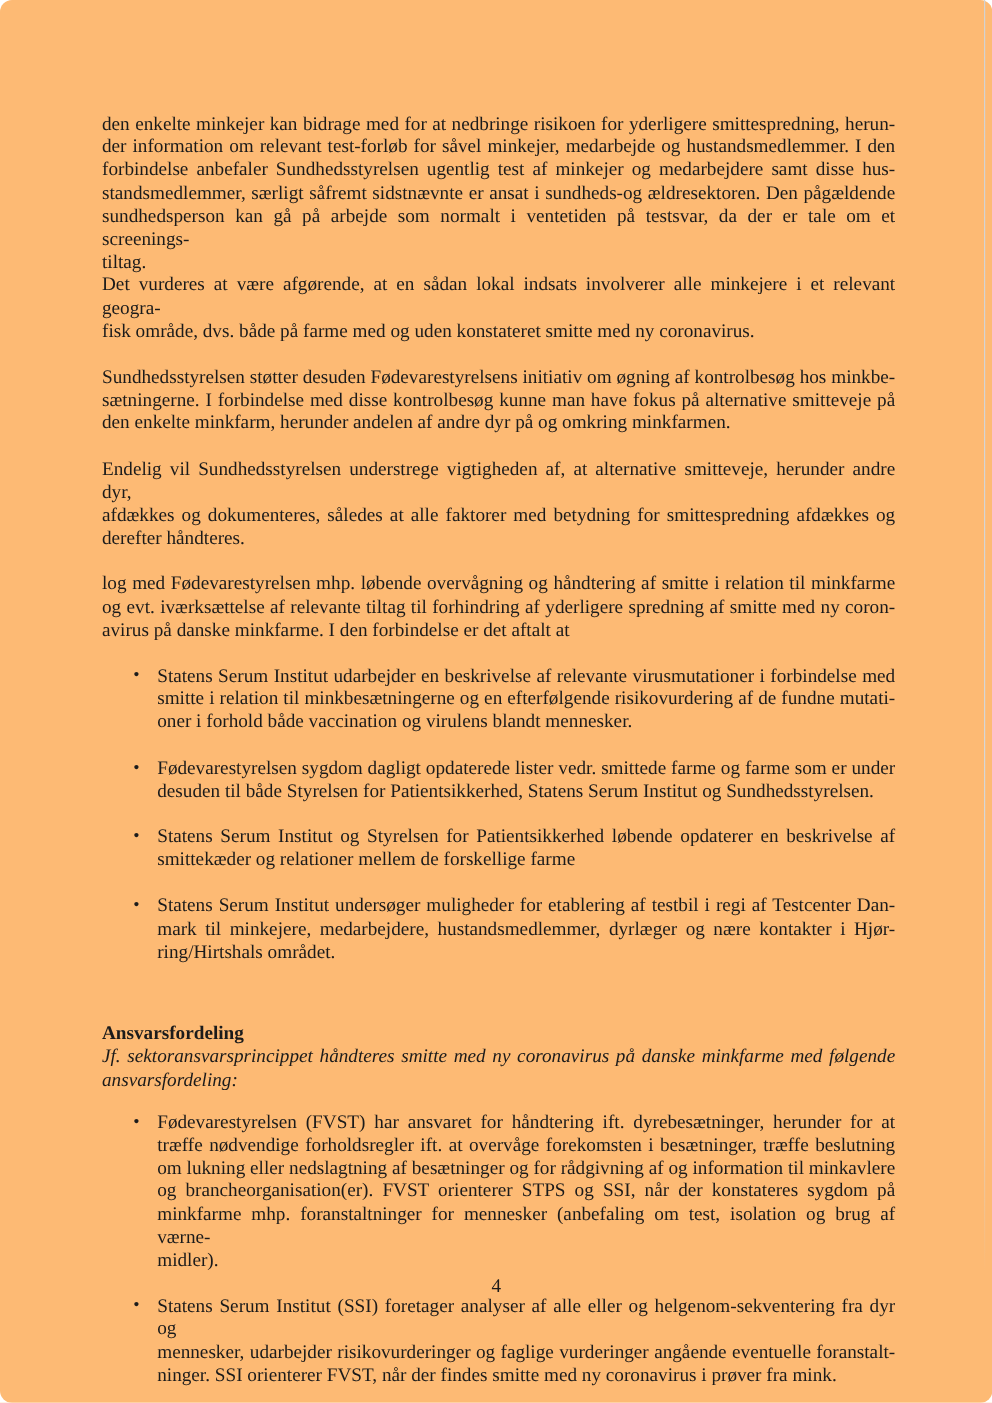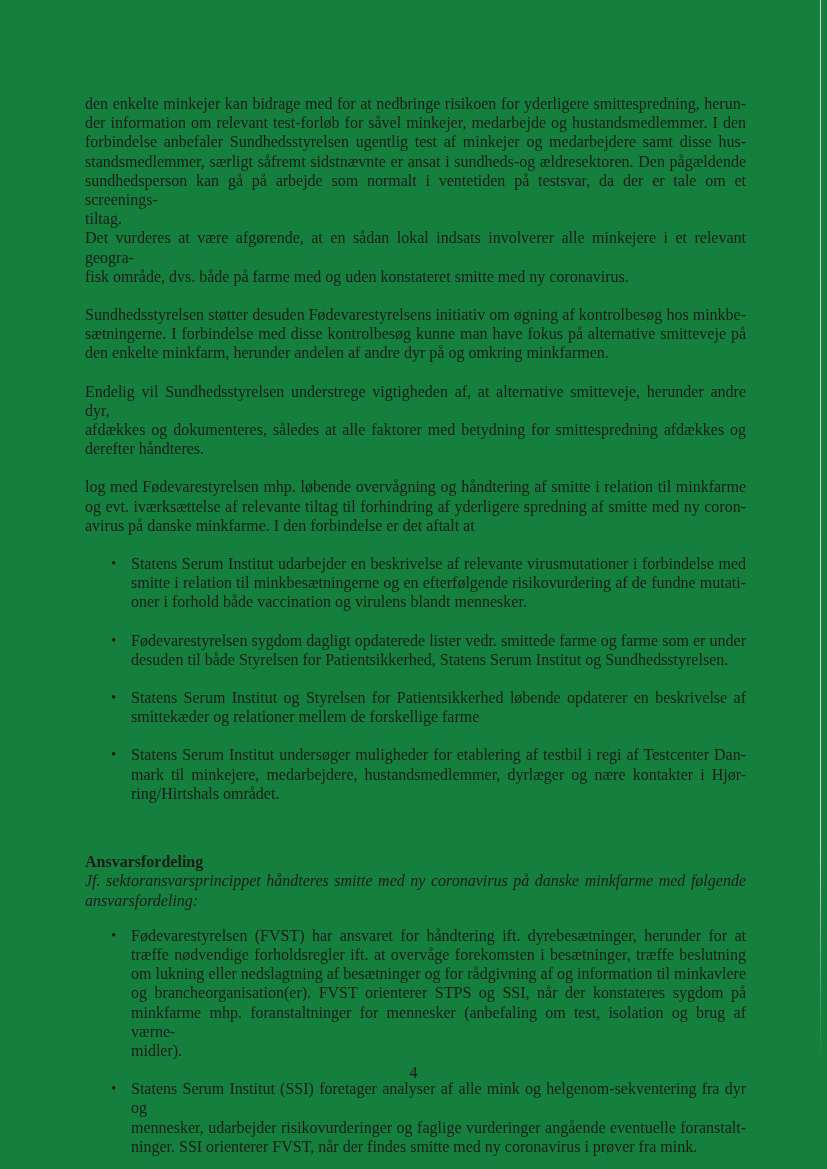--- a/index.html
+++ b/index.html
@@ -11,21 +11,22 @@
     height: 1169px;
     position: relative;
     background: #ffffff;
     overflow: hidden;
     font-family: "Liberation Serif", serif;
     color: #1b1b1b;
   }
   .page {
     position: absolute;
     inset: 0;
-    background: #15803d;
+    background: #fdba74;
+    border-radius: 10px;
   }
   .scan-line {
     position: absolute;
     left: 820px;
     top: 0;
     width: 1px;
     height: 1060px;
     background: linear-gradient(to bottom, #d2d2d2 0%, #d8d8d8 80%, rgba(216,216,216,0) 100%);
   }
   .content {
@@ -167,21 +168,21 @@
           <div class="line just">om lukning eller nedslagtning af besætninger og for rådgivning af og information til minkavlere</div>
           <div class="line just">og brancheorganisation(er). FVST orienterer STPS og SSI, når der konstateres sygdom på</div>
           <div class="line just">minkfarme mhp. foranstaltninger for mennesker (anbefaling om test, isolation og brug af værne-</div>
           <div class="line">midler).</div>
         </div>
     </div>
 
     <div class="bullet">
       <span class="bullet-marker">•</span>
       <div class="bullet-text">
-          <div class="line just">Statens Serum Institut (SSI) foretager analyser af alle mink og helgenom-sekventering fra dyr og</div>
+          <div class="line just">Statens Serum Institut (SSI) foretager analyser af alle eller og helgenom-sekventering fra dyr og</div>
           <div class="line just">mennesker, udarbejder risikovurderinger og faglige vurderinger angående eventuelle foranstalt-</div>
           <div class="line">ninger. SSI orienterer FVST, når der findes smitte med ny coronavirus i prøver fra mink.</div>
         </div>
     </div>
 
   </div>
 
   <div class="page-number">4</div>
 </div>
 

